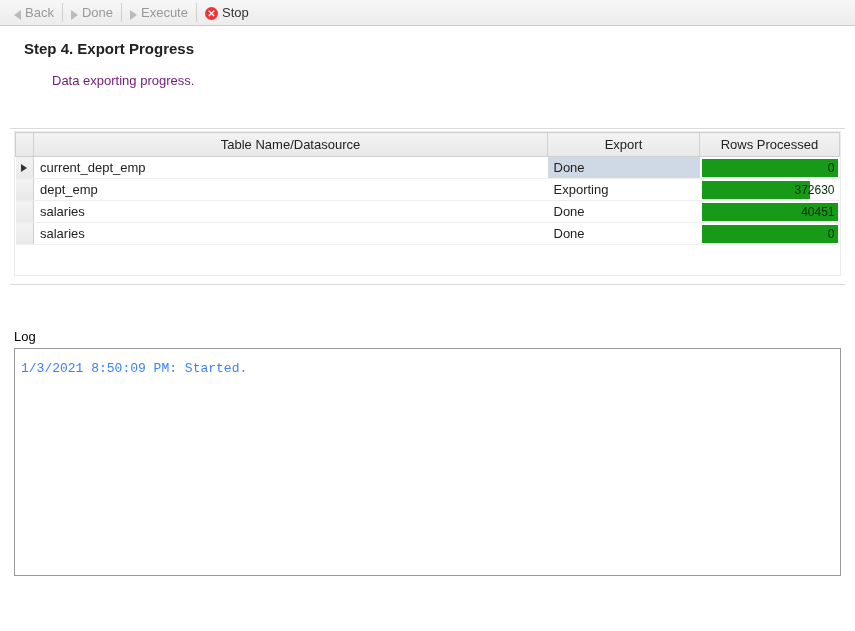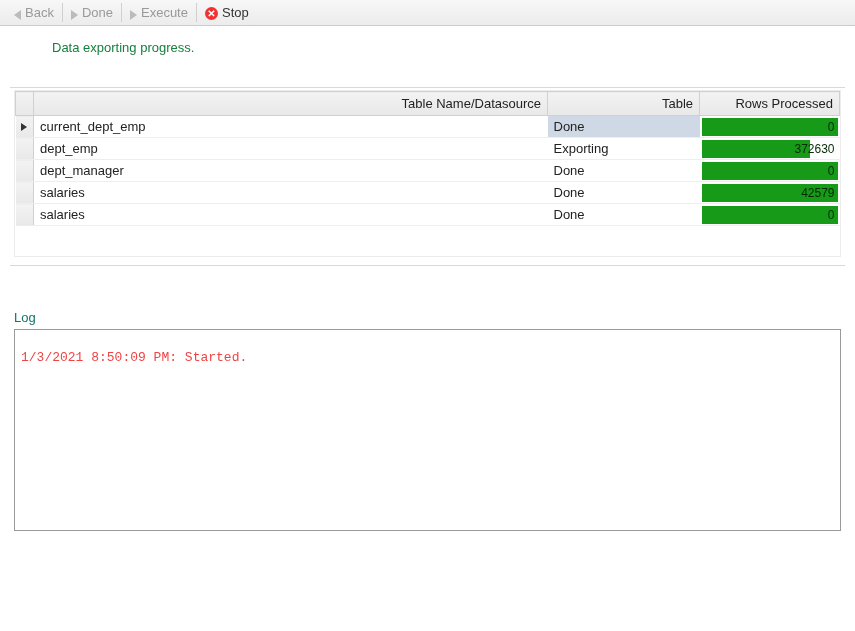--- a/index.html
+++ b/index.html
@@ -50,34 +50,34 @@
       background: #e33;
       border-radius: 50%;
       display: inline-flex;
       align-items: center; justify-content: center;
       color: #fff; font-weight: bold; font-size: 10px; line-height: 1;
     }
 
     
     .content { padding: 14px 24px 8px 24px; }
     .step-title { font-size: 15px; font-weight: bold; margin-bottom: 16px; }
-    .step-desc { margin-left: 28px; margin-bottom: 24px; color: #15803d; }
+    .step-desc { margin-left: 28px; margin-bottom: 32px; color: #701a75; }
 
     .hr { border-top: 1px solid #d9d9d9; margin: 0 10px 2px 10px; }
 
     
     .grid-wrap { margin: 0 14px 8px 14px; border: 1px solid #ececec; padding-bottom: 30px; background:#fff;}
     table.grid {
       width: 100%;
       border-collapse: collapse;
       table-layout: fixed;
     }
     .grid th {
       background: linear-gradient(#f3f3f3, #e8e8e8);
-      text-align: right;
+      text-align: center;
       font-weight: normal;
       padding: 4px 6px;
       border: 1px solid #d0d0d0;
       color: #222;
     }
     .grid td {
       padding: 3px 6px;
       border-bottom: 1px solid #eee;
       white-space: nowrap;
       overflow: hidden;
@@ -121,28 +121,28 @@
     .progress-label {
       position: absolute; right: 3px; top: 0; bottom: 0;
       display: flex; align-items: center;
       color: #052a05;
       font-size: 12px;
     }
 
     .hr2 { border-top: 1px solid #d9d9d9; margin: 4px 10px 10px 10px; }
 
     .log-section { margin: 0 14px 10px 14px; }
-    .log-label { margin-bottom: 4px; color: #0f766e; margin-top: 44px; }
+    .log-label { margin-bottom: 4px; color: #000000; margin-top: 44px; }
     .log-box {
       border: 1px solid #9a9a9a;
-      height: 202px;
-      padding: 20px 6px;
+      height: 228px;
+      padding: 12px 6px;
       font-family: "Courier New", monospace;
       font-size: 13px;
-      color: #ef4444;
+      color: #3b82f6;
       overflow: auto;
       white-space: pre;
     }
   </style>
 </head>
 <body>
 
 <div class="toolbar">
   <span class="tb-btn disabled">
     <span class="tri tri-left"></span>
@@ -156,38 +156,39 @@
     <span class="tri tri-right"></span>
     <span>Execute</span>
   </span>
   <span class="tb-btn enabled">
     <span class="stop-ico">✕</span>
     <span>Stop</span>
   </span>
 </div>
 
 <div class="content">
+  <div class="step-title">Step 4. Export Progress</div>
   <div class="step-desc">Data exporting progress.</div>
 </div>
 
 <div class="hr"></div>
 
 <div class="grid-wrap">
   <table class="grid">
     <colgroup>
       <col class="col-indicator">
       <col class="col-name">
       <col class="col-status">
       <col class="col-rows">
     </colgroup>
     <thead>
       <tr>
         <th></th>
         <th>Table Name/Datasource</th>
-        <th>Table</th>
+        <th>Export</th>
         <th>Rows Processed</th>
       </tr>
     </thead>
     <tbody id="grid-body">
         <tr class="selected">
           <td class="indicator"><span class="row-ptr"></span></td>
           <td>current_dept_emp</td>
           <td class="status-cell">Done</td>
           <td class="rows-cell">
             <div class="progress">
@@ -202,47 +203,36 @@
           <td class="status-cell">Exporting</td>
           <td class="rows-cell">
             <div class="progress">
               <div class="progress-fill" style="width: 80%;"></div>
               <div class="progress-label">372630</div>
             </div>
           </td>
         </tr>
         <tr>
           <td class="indicator"></td>
-          <td>dept_manager</td>
+          <td>salaries</td>
           <td class="status-cell">Done</td>
           <td class="rows-cell">
             <div class="progress">
               <div class="progress-fill" style="width: 100%;"></div>
-              <div class="progress-label">0</div>
+              <div class="progress-label">40451</div>
             </div>
           </td>
         </tr>
         <tr>
           <td class="indicator"></td>
           <td>salaries</td>
           <td class="status-cell">Done</td>
           <td class="rows-cell">
             <div class="progress">
               <div class="progress-fill" style="width: 100%;"></div>
-              <div class="progress-label">42579</div>
-            </div>
-          </td>
-        </tr>
-        <tr>
-          <td class="indicator"></td>
-          <td>salaries</td>
-          <td class="status-cell">Done</td>
-          <td class="rows-cell">
-            <div class="progress">
-              <div class="progress-fill" style="width: 100%;"></div>
               <div class="progress-label">0</div>
             </div>
           </td>
         </tr>
       </tbody>
   </table>
 </div>
 
 <div class="hr2"></div>
 

